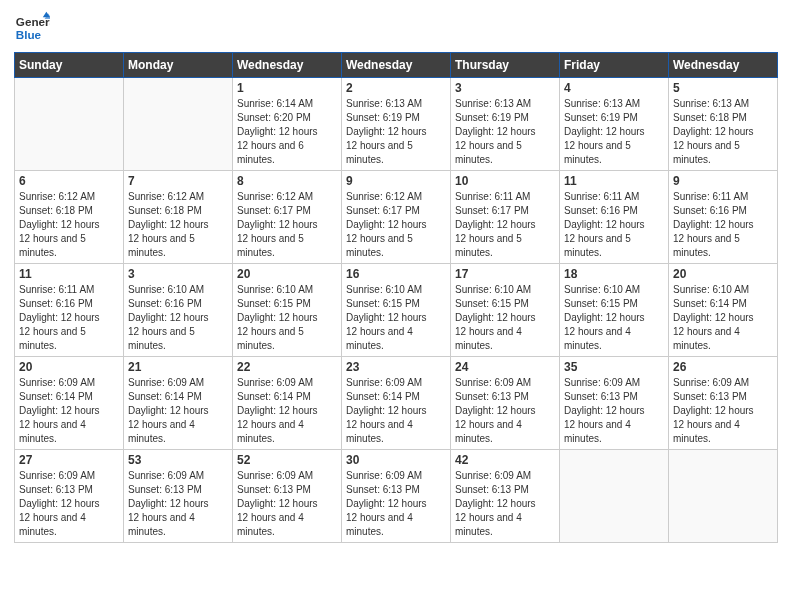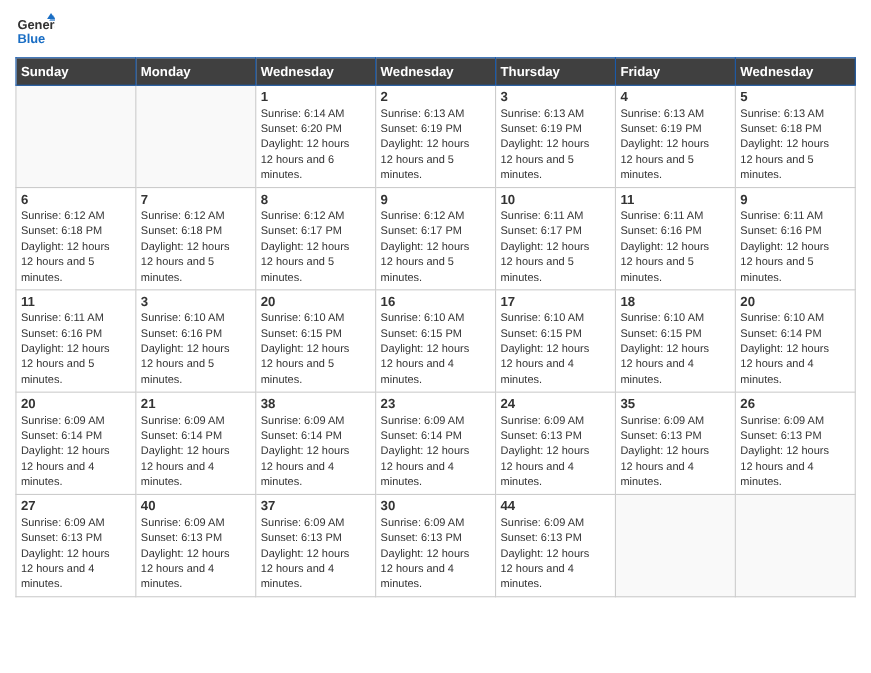--- a/index.html
+++ b/index.html
@@ -202,21 +202,21 @@
         <tr>
           <td>
             <div class="day-number">20</div>
             <div class="day-info">Sunrise: 6:09 AM<br>Sunset: 6:14 PM<br>Daylight: 12 hours<br>12 hours and 4 minutes.</div>
           </td>
           <td>
             <div class="day-number">21</div>
             <div class="day-info">Sunrise: 6:09 AM<br>Sunset: 6:14 PM<br>Daylight: 12 hours<br>12 hours and 4 minutes.</div>
           </td>
           <td>
-            <div class="day-number">38</div>
+            <div class="day-number">22</div>
             <div class="day-info">Sunrise: 6:09 AM<br>Sunset: 6:14 PM<br>Daylight: 12 hours<br>12 hours and 4 minutes.</div>
           </td>
           <td>
             <div class="day-number">23</div>
             <div class="day-info">Sunrise: 6:09 AM<br>Sunset: 6:14 PM<br>Daylight: 12 hours<br>12 hours and 4 minutes.</div>
           </td>
           <td>
             <div class="day-number">24</div>
             <div class="day-info">Sunrise: 6:09 AM<br>Sunset: 6:13 PM<br>Daylight: 12 hours<br>12 hours and 4 minutes.</div>
           </td>
@@ -228,33 +228,33 @@
             <div class="day-number">26</div>
             <div class="day-info">Sunrise: 6:09 AM<br>Sunset: 6:13 PM<br>Daylight: 12 hours<br>12 hours and 4 minutes.</div>
           </td>
         </tr>
         <tr>
           <td>
             <div class="day-number">27</div>
             <div class="day-info">Sunrise: 6:09 AM<br>Sunset: 6:13 PM<br>Daylight: 12 hours<br>12 hours and 4 minutes.</div>
           </td>
           <td>
-            <div class="day-number">40</div>
-            <div class="day-info">Sunrise: 6:09 AM<br>Sunset: 6:13 PM<br>Daylight: 12 hours<br>12 hours and 4 minutes.</div>
-          </td>
-          <td>
-            <div class="day-number">37</div>
+            <div class="day-number">53</div>
+            <div class="day-info">Sunrise: 6:09 AM<br>Sunset: 6:13 PM<br>Daylight: 12 hours<br>12 hours and 4 minutes.</div>
+          </td>
+          <td>
+            <div class="day-number">52</div>
             <div class="day-info">Sunrise: 6:09 AM<br>Sunset: 6:13 PM<br>Daylight: 12 hours<br>12 hours and 4 minutes.</div>
           </td>
           <td>
             <div class="day-number">30</div>
             <div class="day-info">Sunrise: 6:09 AM<br>Sunset: 6:13 PM<br>Daylight: 12 hours<br>12 hours and 4 minutes.</div>
           </td>
           <td>
-            <div class="day-number">44</div>
+            <div class="day-number">42</div>
             <div class="day-info">Sunrise: 6:09 AM<br>Sunset: 6:13 PM<br>Daylight: 12 hours<br>12 hours and 4 minutes.</div>
           </td>
           <td class="empty"></td>
           <td class="empty"></td>
         </tr>
       </tbody>
   </table>
 </div>
 
 </body></html>

